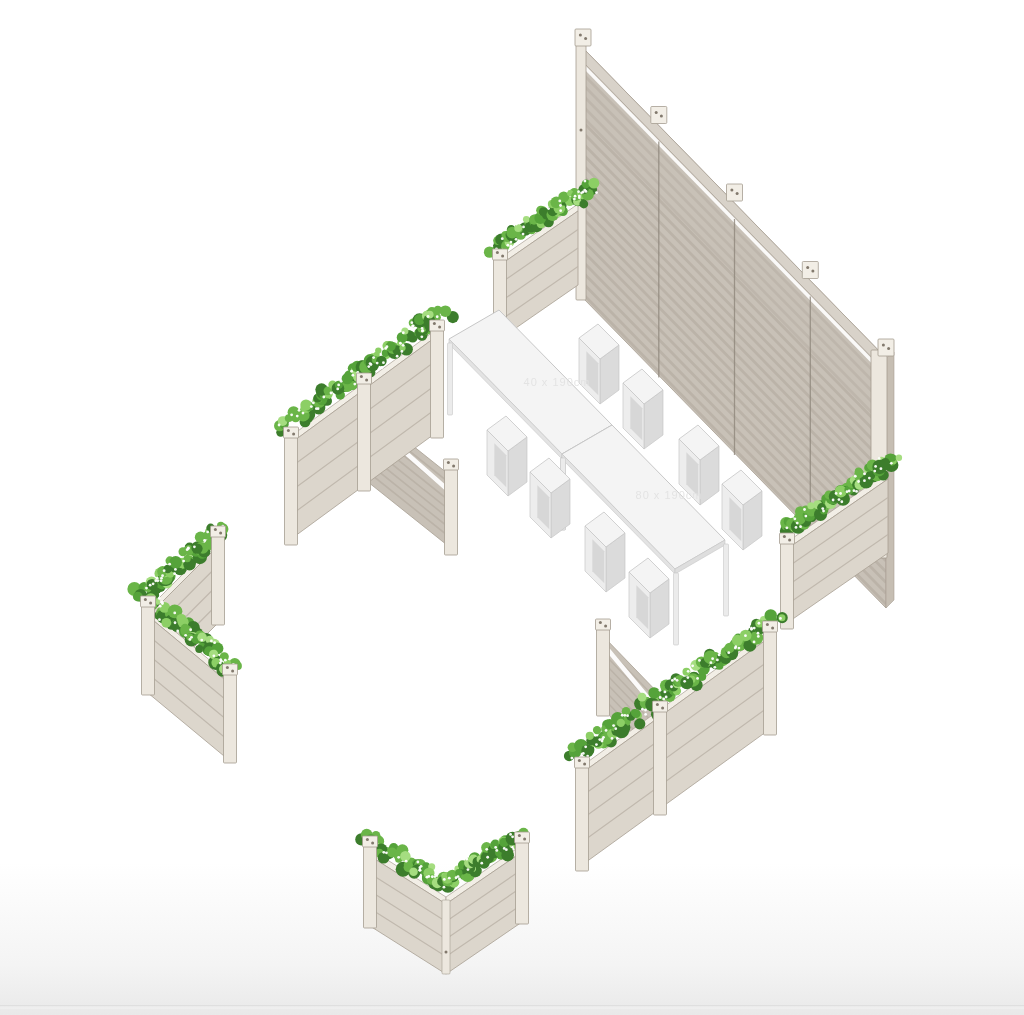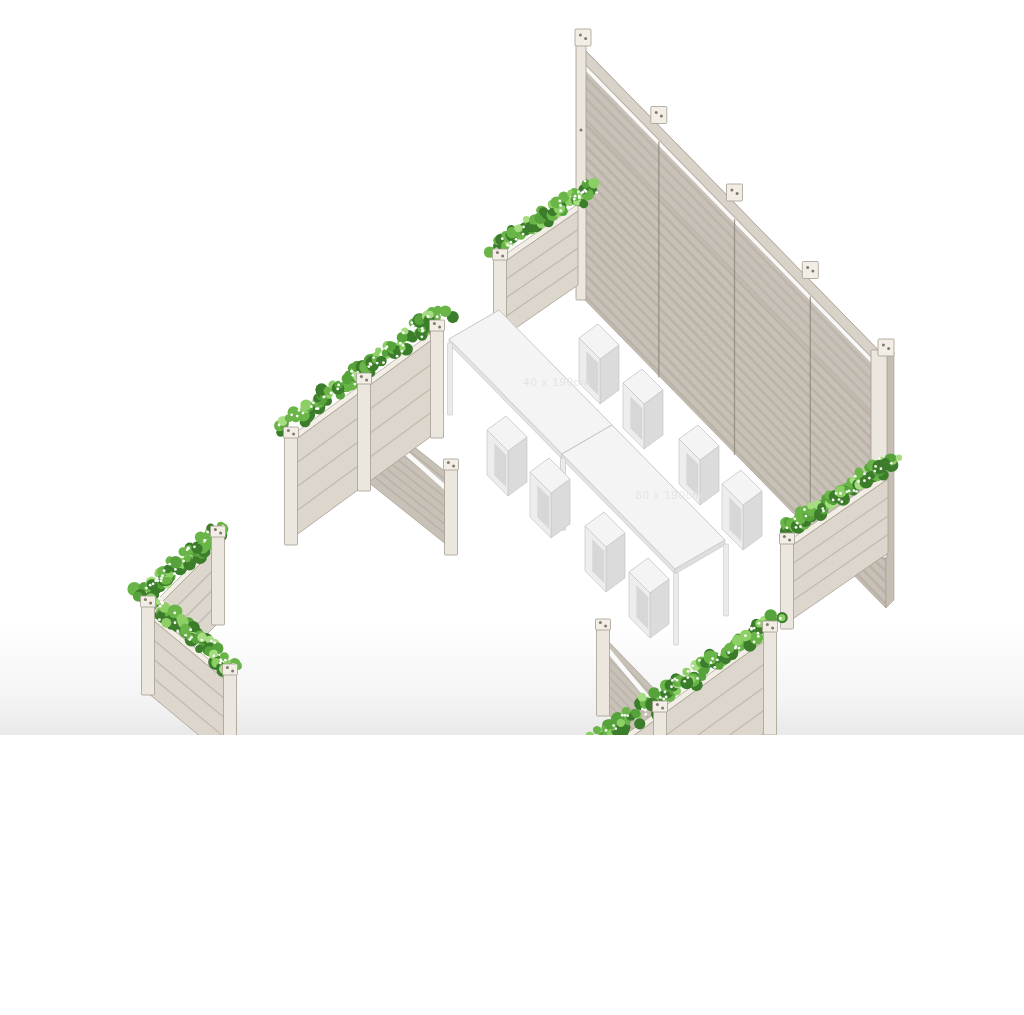--- a/index.html
+++ b/index.html
@@ -1,18 +1,18 @@
 <!DOCTYPE html>
 <html><head>
 <meta charset="utf-8">
 <style>
   html,body{margin:0;padding:0;background:#ffffff;}
   .stage{
     position:relative;
-    width:1024px;height:735px;
+    width:1024px;height:1015px;
     overflow:hidden;
     background:linear-gradient(180deg,#ffffff 0%,#ffffff 85%,#f4f4f4 95%,#e9e9e9 100%);
     font-family:"Liberation Sans", sans-serif;
   }
   .stage svg{position:absolute;left:0;top:0;}
   .wm{
     fill:#e2e2e2;
     font-family:"Liberation Sans", sans-serif;
     font-size:11px;
     letter-spacing:1px;

